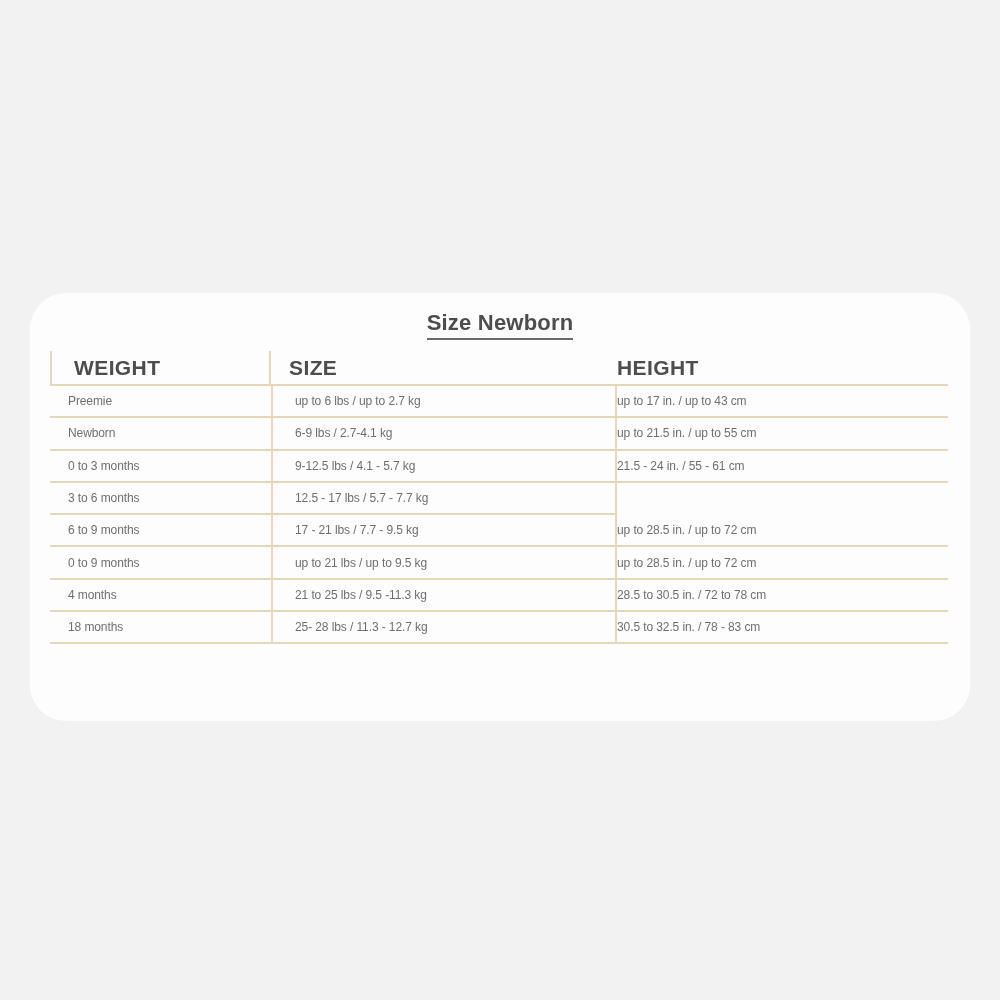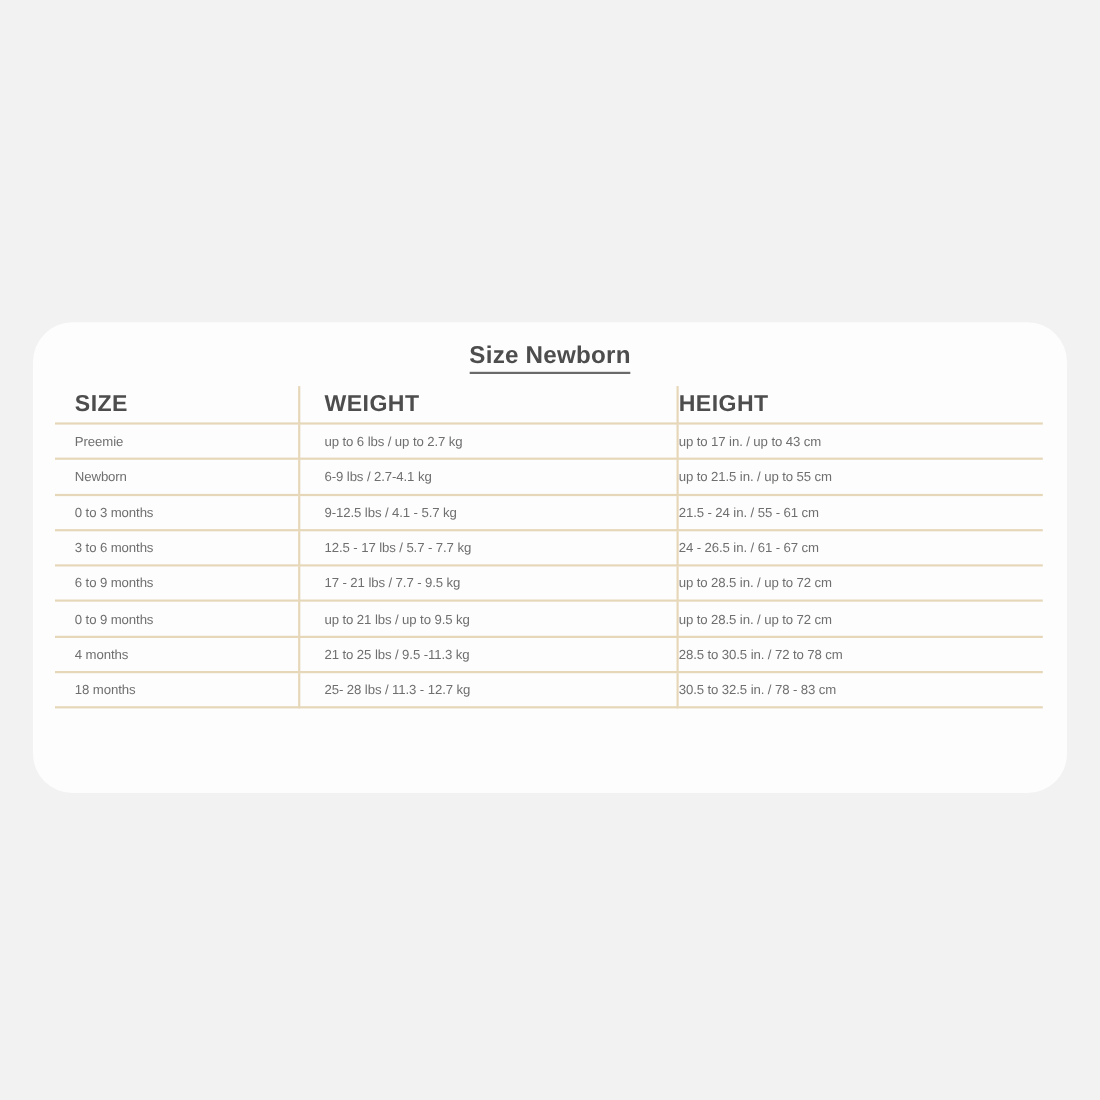--- a/index.html
+++ b/index.html
@@ -88,22 +88,22 @@
 </head>
 <body>
 
 <div class="page">
   <div class="card">
     <div class="title-wrap">
       <span class="title">Size Newborn</span>
     </div>
     <div class="size-table">
       <div class="row header" id="header-row">
+          <div class="cell c1">WEIGHT</div>
           <div class="cell c0">SIZE</div>
-          <div class="cell c1">WEIGHT</div>
           <div class="cell c2">HEIGHT</div>
         </div>
       <div id="body-rows">
           <div class="row">
             <div class="cell c0">Preemie</div>
             <div class="cell c1">up to 6 lbs / up to 2.7 kg</div>
             <div class="cell c2">up to 17 in. / up to 43 cm</div>
           </div>
           <div class="row">
             <div class="cell c0">Newborn</div>
@@ -111,21 +111,20 @@
             <div class="cell c2">up to 21.5 in. / up to 55 cm</div>
           </div>
           <div class="row">
             <div class="cell c0">0 to 3 months</div>
             <div class="cell c1">9-12.5 lbs / 4.1 - 5.7 kg</div>
             <div class="cell c2">21.5 - 24 in. / 55 - 61 cm</div>
           </div>
           <div class="row">
             <div class="cell c0">3 to 6 months</div>
             <div class="cell c1">12.5 - 17 lbs / 5.7 - 7.7 kg</div>
-            <div class="cell c2">24 - 26.5 in. / 61 - 67 cm</div>
           </div>
           <div class="row">
             <div class="cell c0">6 to 9 months</div>
             <div class="cell c1">17 - 21 lbs / 7.7 - 9.5 kg</div>
             <div class="cell c2">up to 28.5 in. / up to 72 cm</div>
           </div>
           <div class="row">
             <div class="cell c0">0 to 9 months</div>
             <div class="cell c1">up to 21 lbs / up to 9.5 kg</div>
             <div class="cell c2">up to 28.5 in. / up to 72 cm</div>

